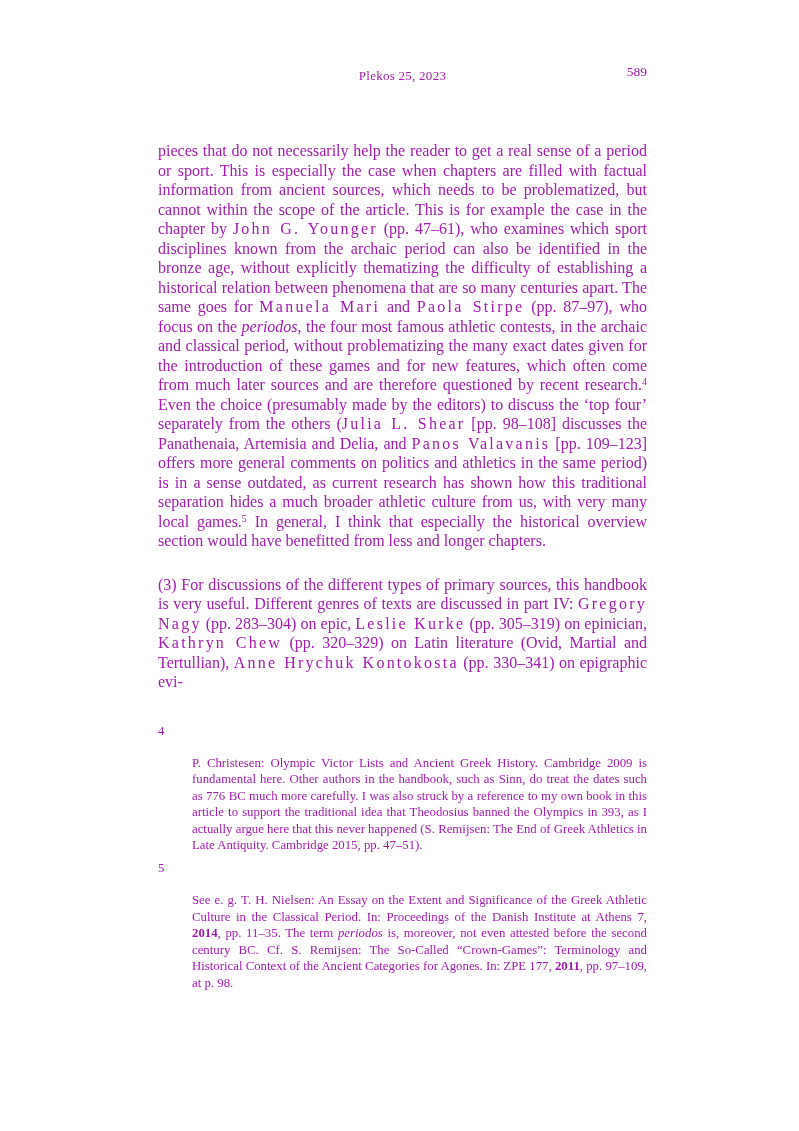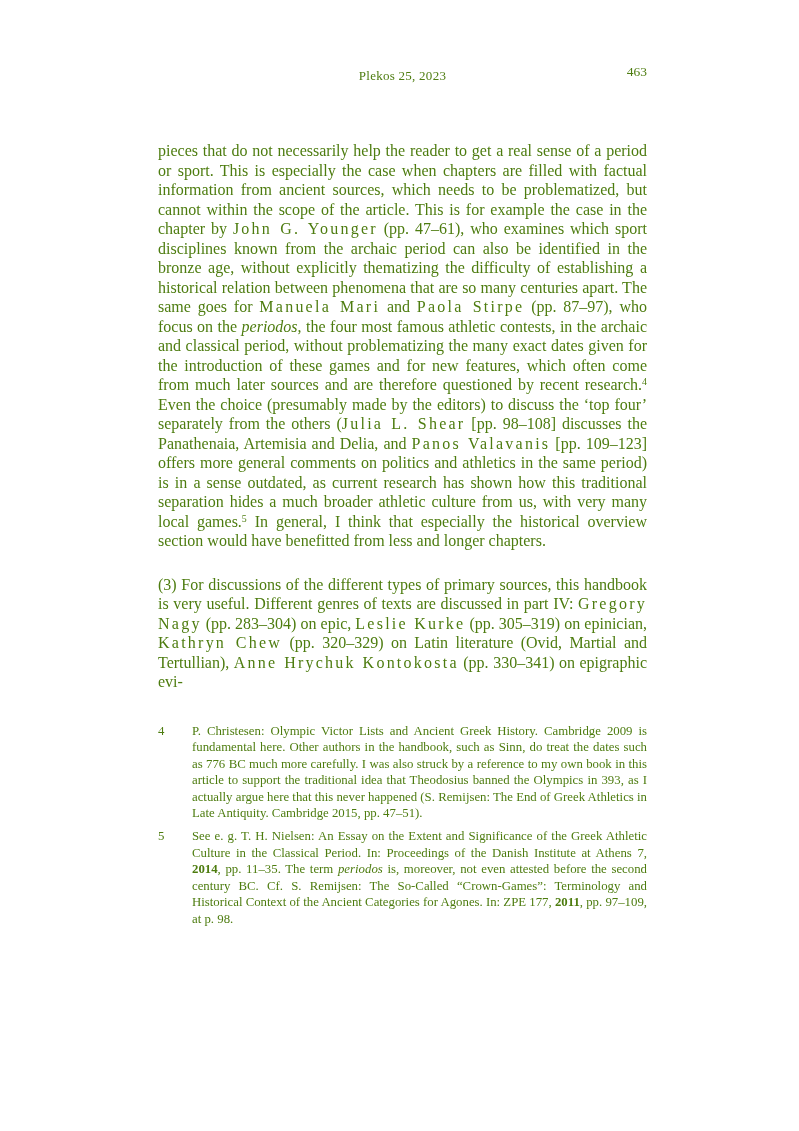--- a/index.html
+++ b/index.html
@@ -6,21 +6,21 @@
     margin: 0;
     padding: 0;
     background: #ffffff;
   }
   .page {
     position: relative;
     width: 799px;
     height: 1131px;
     background: #ffffff;
     font-family: "Liberation Serif", "DejaVu Serif", serif;
-    color: #4d7c0f;
+    color: #a21caf;
     overflow: hidden;
   }
   .running-head {
     position: absolute;
     top: 68px;
     left: 158px;
     width: 489px;
     text-align: center;
     font-size: 13px;
     letter-spacing: 0.02em;
@@ -59,20 +59,21 @@
   .footnote + .footnote {
     margin-top: 6px;
   }
   .fn-num {
     width: 34px;
     flex: 0 0 34px;
   }
   .fn-text {
     flex: 1 1 auto;
     text-align: justify;
+    margin-top: 32px;
   }
   .seg-spaced {
     letter-spacing: 0.14em;
   }
   .seg-italic {
     font-style: italic;
   }
   .seg-bold {
     font-weight: bold;
   }
@@ -81,21 +82,21 @@
     position: relative;
     top: -0.5em;
     line-height: 0;
   }
 </style>
 </head>
 <body>
 
 <div class="page">
   <div class="running-head">Plekos 25, 2023</div>
-  <div class="page-number">463</div>
+  <div class="page-number">589</div>
 
   <div class="main-text">
     <div id="paragraphs">
         <p><span>pieces that do not necessarily help the reader to get a real sense of a period or sport. This is especially the case when chapters are filled with factual information from ancient sources, which needs to be problematized, but cannot within the scope of the article. This is for example the case in the chapter by </span><span class="seg-spaced">John G. Younger</span><span> (pp. 47–61), who examines which sport disciplines known from the archaic period can also be identified in the bronze age, without explicitly thematizing the difficulty of establishing a historical relation between phenomena that are so many centuries apart. The same goes for </span><span class="seg-spaced">Manuela Mari</span><span> and </span><span class="seg-spaced">Paola Stirpe</span><span> (pp. 87–97), who focus on the </span><span class="seg-italic">periodos</span><span>, the four most famous athletic contests, in the archaic and classical period, without problematizing the many exact dates given for the introduction of these games and for new features, which often come from much later sources and are therefore questioned by recent research.</span><span class="seg-sup">4</span><span> Even the choice (presumably made by the editors) to discuss the ‘top four’ separately from the others (</span><span class="seg-spaced">Julia L. Shear</span><span> [pp. 98–108] discusses the Panathenaia, Artemisia and Delia, and </span><span class="seg-spaced">Panos Valavanis</span><span> [pp. 109–123] offers more general comments on politics and athletics in the same period) is in a sense outdated, as current research has shown how this traditional separation hides a much broader athletic culture from us, with very many local games.</span><span class="seg-sup">5</span><span> In general, I think that especially the historical overview section would have benefitted from less and longer chapters.</span></p>
         <p><span>(3) For discussions of the different types of primary sources, this handbook is very useful. Different genres of texts are discussed in part IV: </span><span class="seg-spaced">Gregory Nagy</span><span> (pp. 283–304) on epic, </span><span class="seg-spaced">Leslie Kurke</span><span> (pp. 305–319) on epinician, </span><span class="seg-spaced">Kathryn Chew</span><span> (pp. 320–329) on Latin literature (Ovid, Martial and Tertullian), </span><span class="seg-spaced">Anne Hrychuk Kontokosta</span><span> (pp. 330–341) on epigraphic evi-</span></p>
       </div>
     <div id="footnotes" class="footnotes">
         <div class="footnote">
           <div class="fn-num">4</div>
           <div class="fn-text"><span>P. Christesen: Olympic Victor Lists and Ancient Greek History. Cambridge 2009 is fundamental here. Other authors in the handbook, such as Sinn, do treat the dates such as 776 BC much more carefully. I was also struck by a reference to my own book in this article to support the traditional idea that Theodosius banned the Olympics in 393, as I actually argue here that this never happened (S. Remijsen: The End of Greek Athletics in Late Antiquity. Cambridge 2015, pp. 47–51).</span></div>

